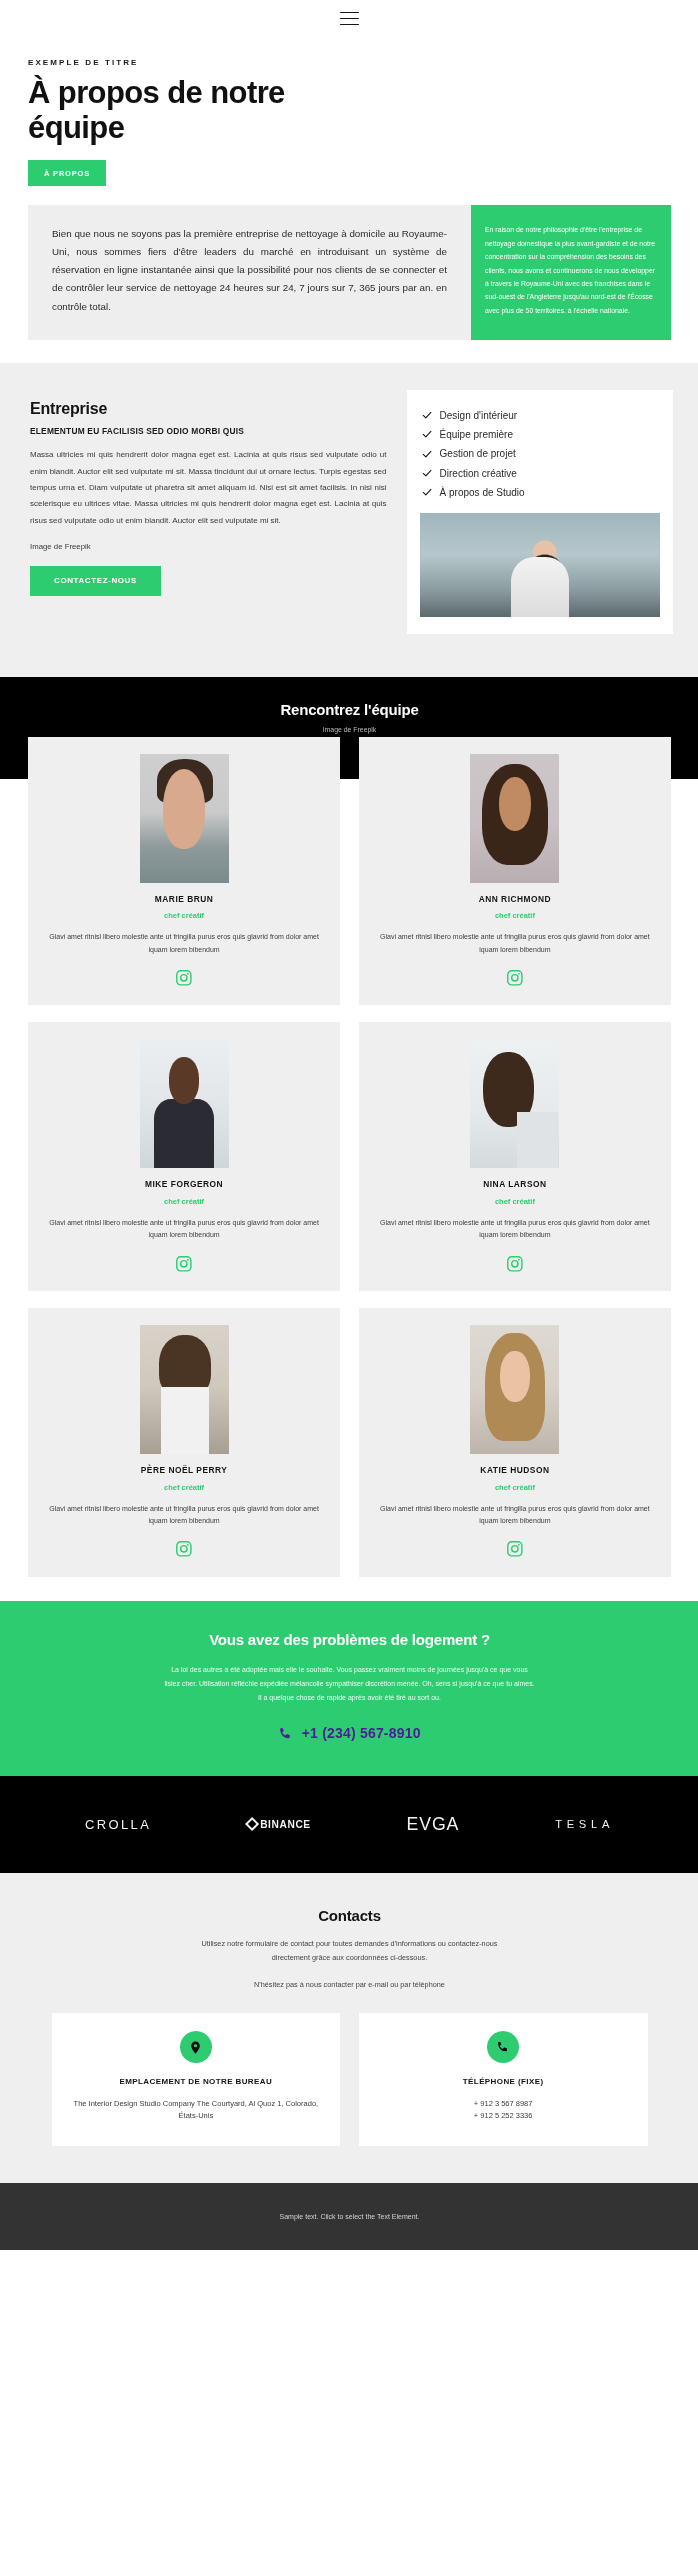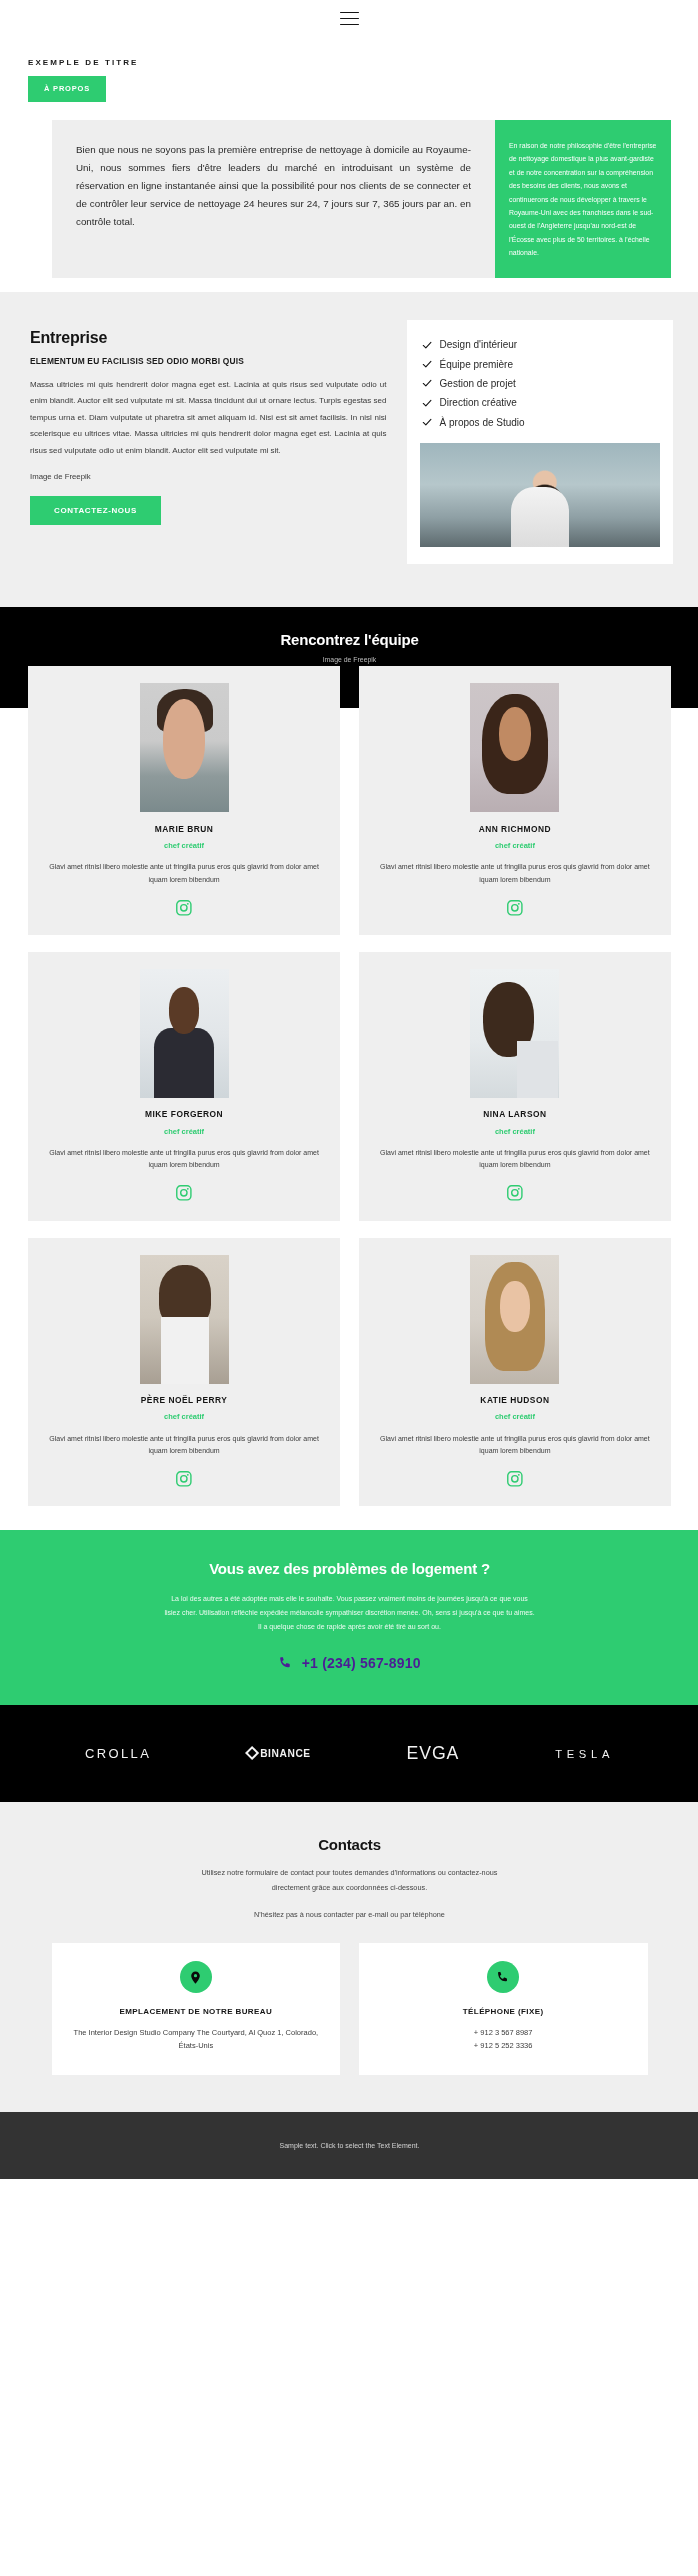--- a/index.html
+++ b/index.html
@@ -60,21 +60,21 @@
     letter-spacing: 0.8px;
     text-transform: uppercase;
     padding: 8.4px 16px;
     border: none;
     cursor: pointer;
     font-family: "Liberation Sans", sans-serif;
   }
   .btn-green.wide { padding: 10.2px 24px; font-size: 8px; letter-spacing: 0.6px; }
 
   
-  .intro-row { display: flex; margin-top: 18.6px; margin-left: 24px; }
+  .intro-row { display: flex; margin-top: 18.6px; }
   .intro-main {
     background: #eeeeee;
     flex: 0 0 443px;
     padding: 20.5px 24px 24px 24px;
   }
   .intro-main p {
     font-size: 9.8px;
     line-height: 1.85;
     color: #2b2b2b;
     text-align: justify;
@@ -87,21 +87,21 @@
   .intro-aside p {
     font-size: 6.9px;
     line-height: 1.95;
     color: #ffffff;
   }
 
   
   .company-section {
     background: #efefef;
     padding: 37px 0 43px 4px;
-    margin-top: 14px;
+    margin-top: 23px;
     position: relative;
   }
   .company-row { width: 643px; margin: 0 auto; display: flex; align-items: flex-start; }
   .company-left { flex: 0 0 377px; padding-right: 20.5px; }
   .company-title {
     font-size: 16px;
     font-weight: 700;
     letter-spacing: -0.2px;
     color: #141414;
     margin-bottom: 8.4px;
@@ -358,20 +358,21 @@
   <div class="burger">
     <span></span>
     <span></span>
     <span></span>
   </div>
 </div>
 
 <section class="hero">
   <div class="wrap">
     <div class="eyebrow">EXEMPLE DE TITRE</div>
+    <h1 class="hero-title">À propos de notre équipe</h1>
     <button class="btn-green">À PROPOS</button>
   </div>
   <div class="wrap">
     <div class="intro-row">
       <div class="intro-main">
         <p>Bien que nous ne soyons pas la première entreprise de nettoyage à domicile au Royaume-Uni, nous sommes fiers d'être leaders du marché en introduisant un système de réservation en ligne instantanée ainsi que la possibilité pour nos clients de se connecter et de contrôler leur service de nettoyage 24 heures sur 24, 7 jours sur 7, 365 jours par an. en contrôle total.</p>
       </div>
       <div class="intro-aside">
         <p>En raison de notre philosophie d'être l'entreprise de nettoyage domestique la plus avant-gardiste et de notre concentration sur la compréhension des besoins des clients, nous avons et continuerons de nous développer à travers le Royaume-Uni avec des franchises dans le sud-ouest de l'Angleterre jusqu'au nord-est de l'Écosse avec plus de 50 territoires. à l'échelle nationale.</p>
       </div>

